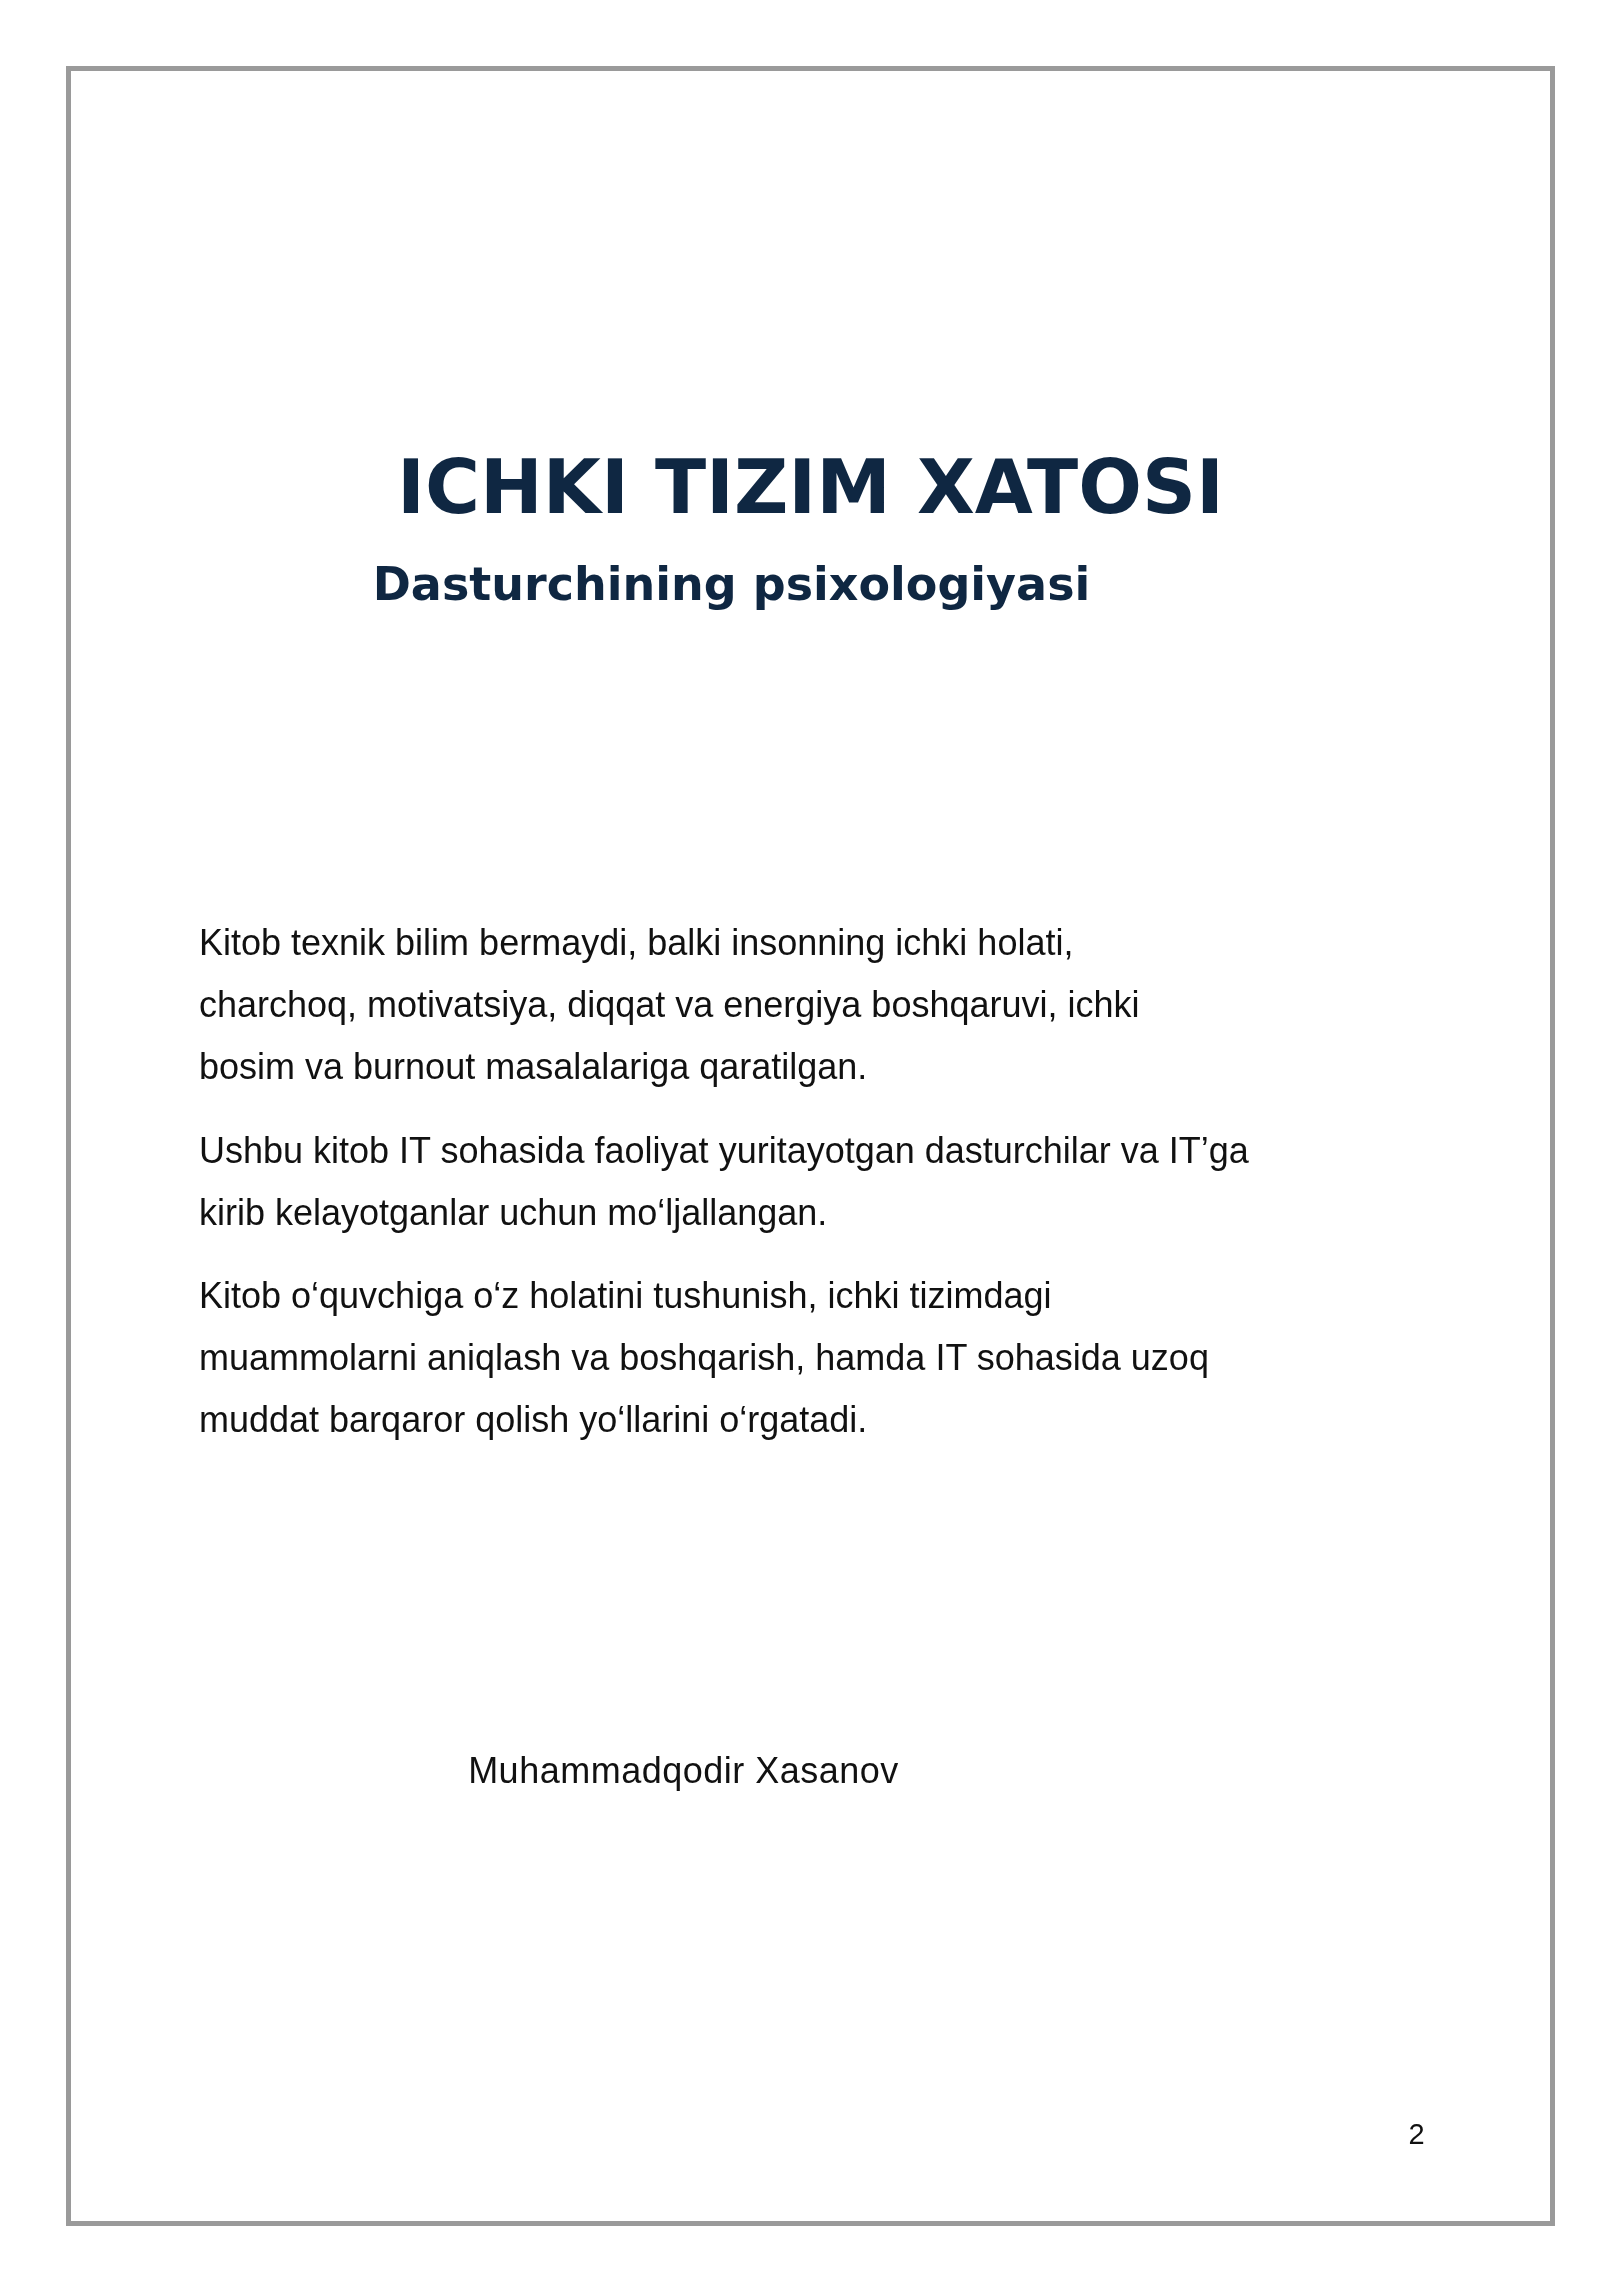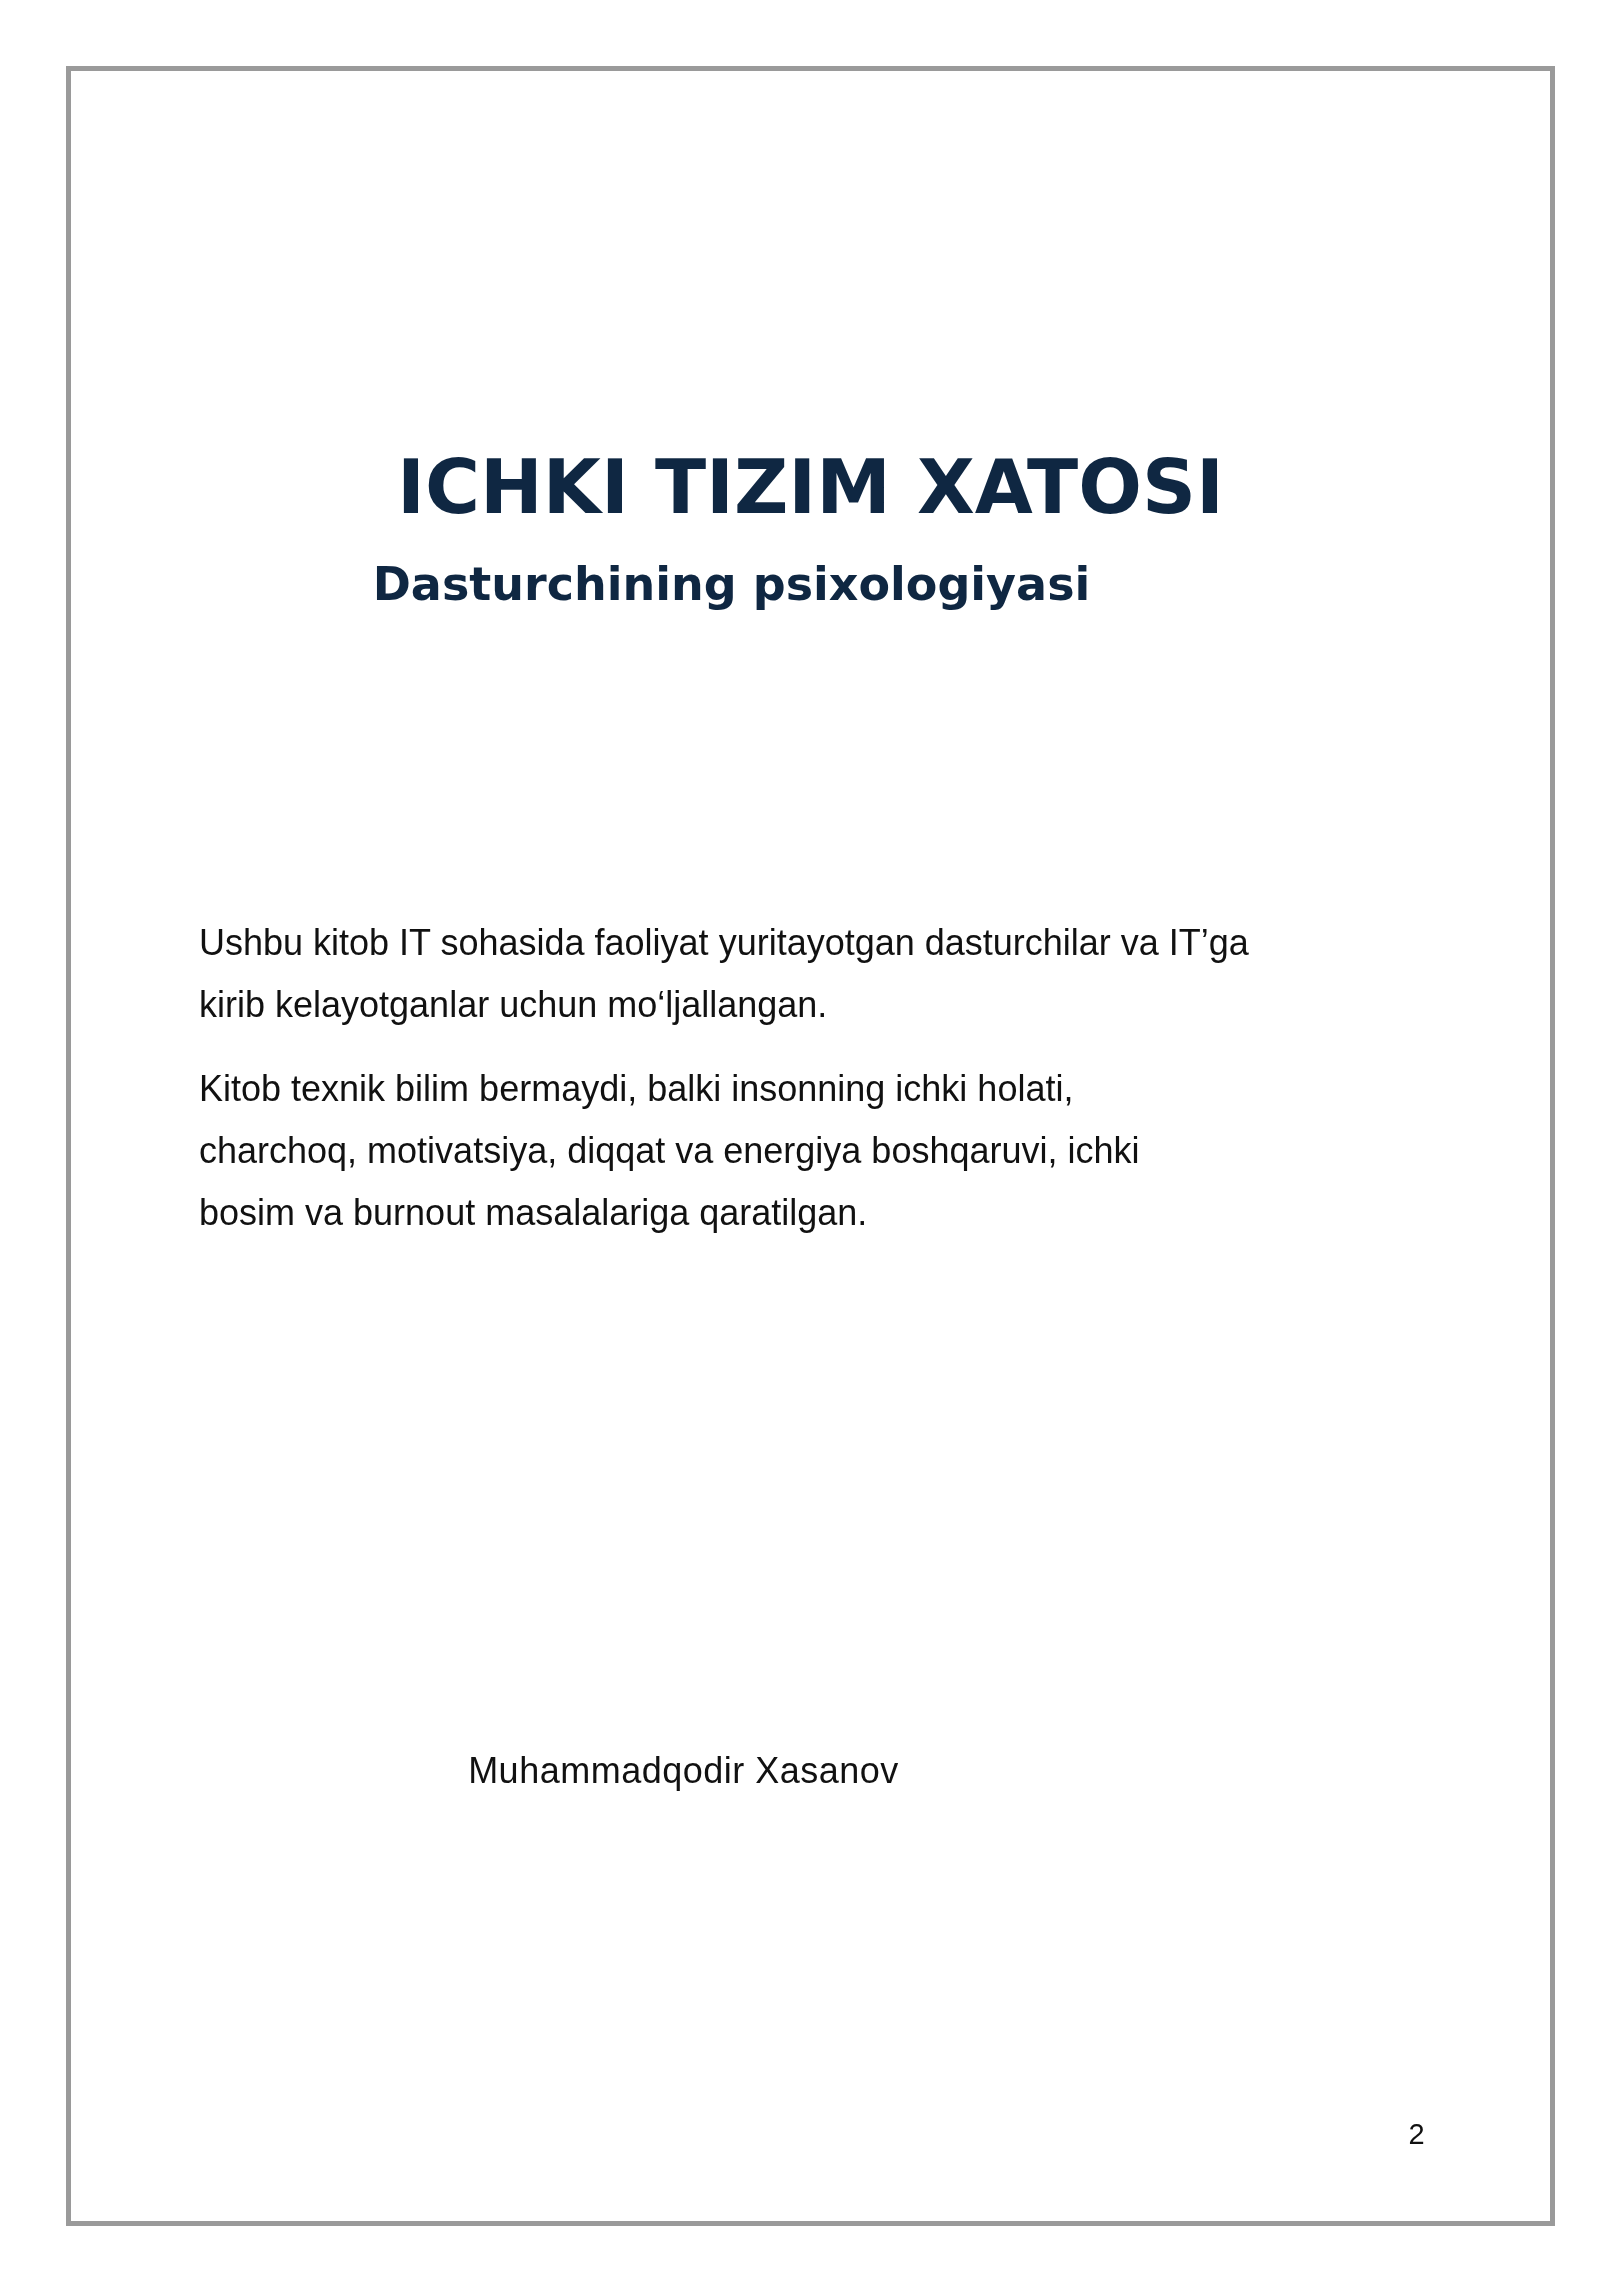--- a/index.html
+++ b/index.html
@@ -90,26 +90,31 @@
 </head>
 <body>
 
 <div class="page-frame"></div>
 
 <h1 class="title">ICHKI TIZIM XATOSI</h1>
 <h2 class="subtitle">Dasturchining psixologiyasi</h2>
 
 <div class="body-text">
   <p>
+    <span>Kitob texnik bilim bermaydi, balki insonning ichki holati,</span><br>
+    <span>charchoq, motivatsiya, diqqat va energiya boshqaruvi, ichki</span><br>
+    <span>bosim va burnout masalalariga qaratilgan.</span>
+  </p>
+  <p>
     <span>Ushbu kitob IT sohasida faoliyat yuritayotgan dasturchilar va IT’ga</span><br>
     <span>kirib kelayotganlar uchun mo‘ljallangan.</span>
   </p>
   <p>
-    <span>Kitob texnik bilim bermaydi, balki insonning ichki holati,</span><br>
-    <span>charchoq, motivatsiya, diqqat va energiya boshqaruvi, ichki</span><br>
-    <span>bosim va burnout masalalariga qaratilgan.</span>
+    <span>Kitob o‘quvchiga o‘z holatini tushunish, ichki tizimdagi</span><br>
+    <span>muammolarni aniqlash va boshqarish, hamda IT sohasida uzoq</span><br>
+    <span>muddat barqaror qolish yo‘llarini o‘rgatadi.</span>
   </p>
 </div>
 
 <div class="author">Muhammadqodir Xasanov</div>
 
 <div class="page-number">2</div>
 
 
 </body></html>

